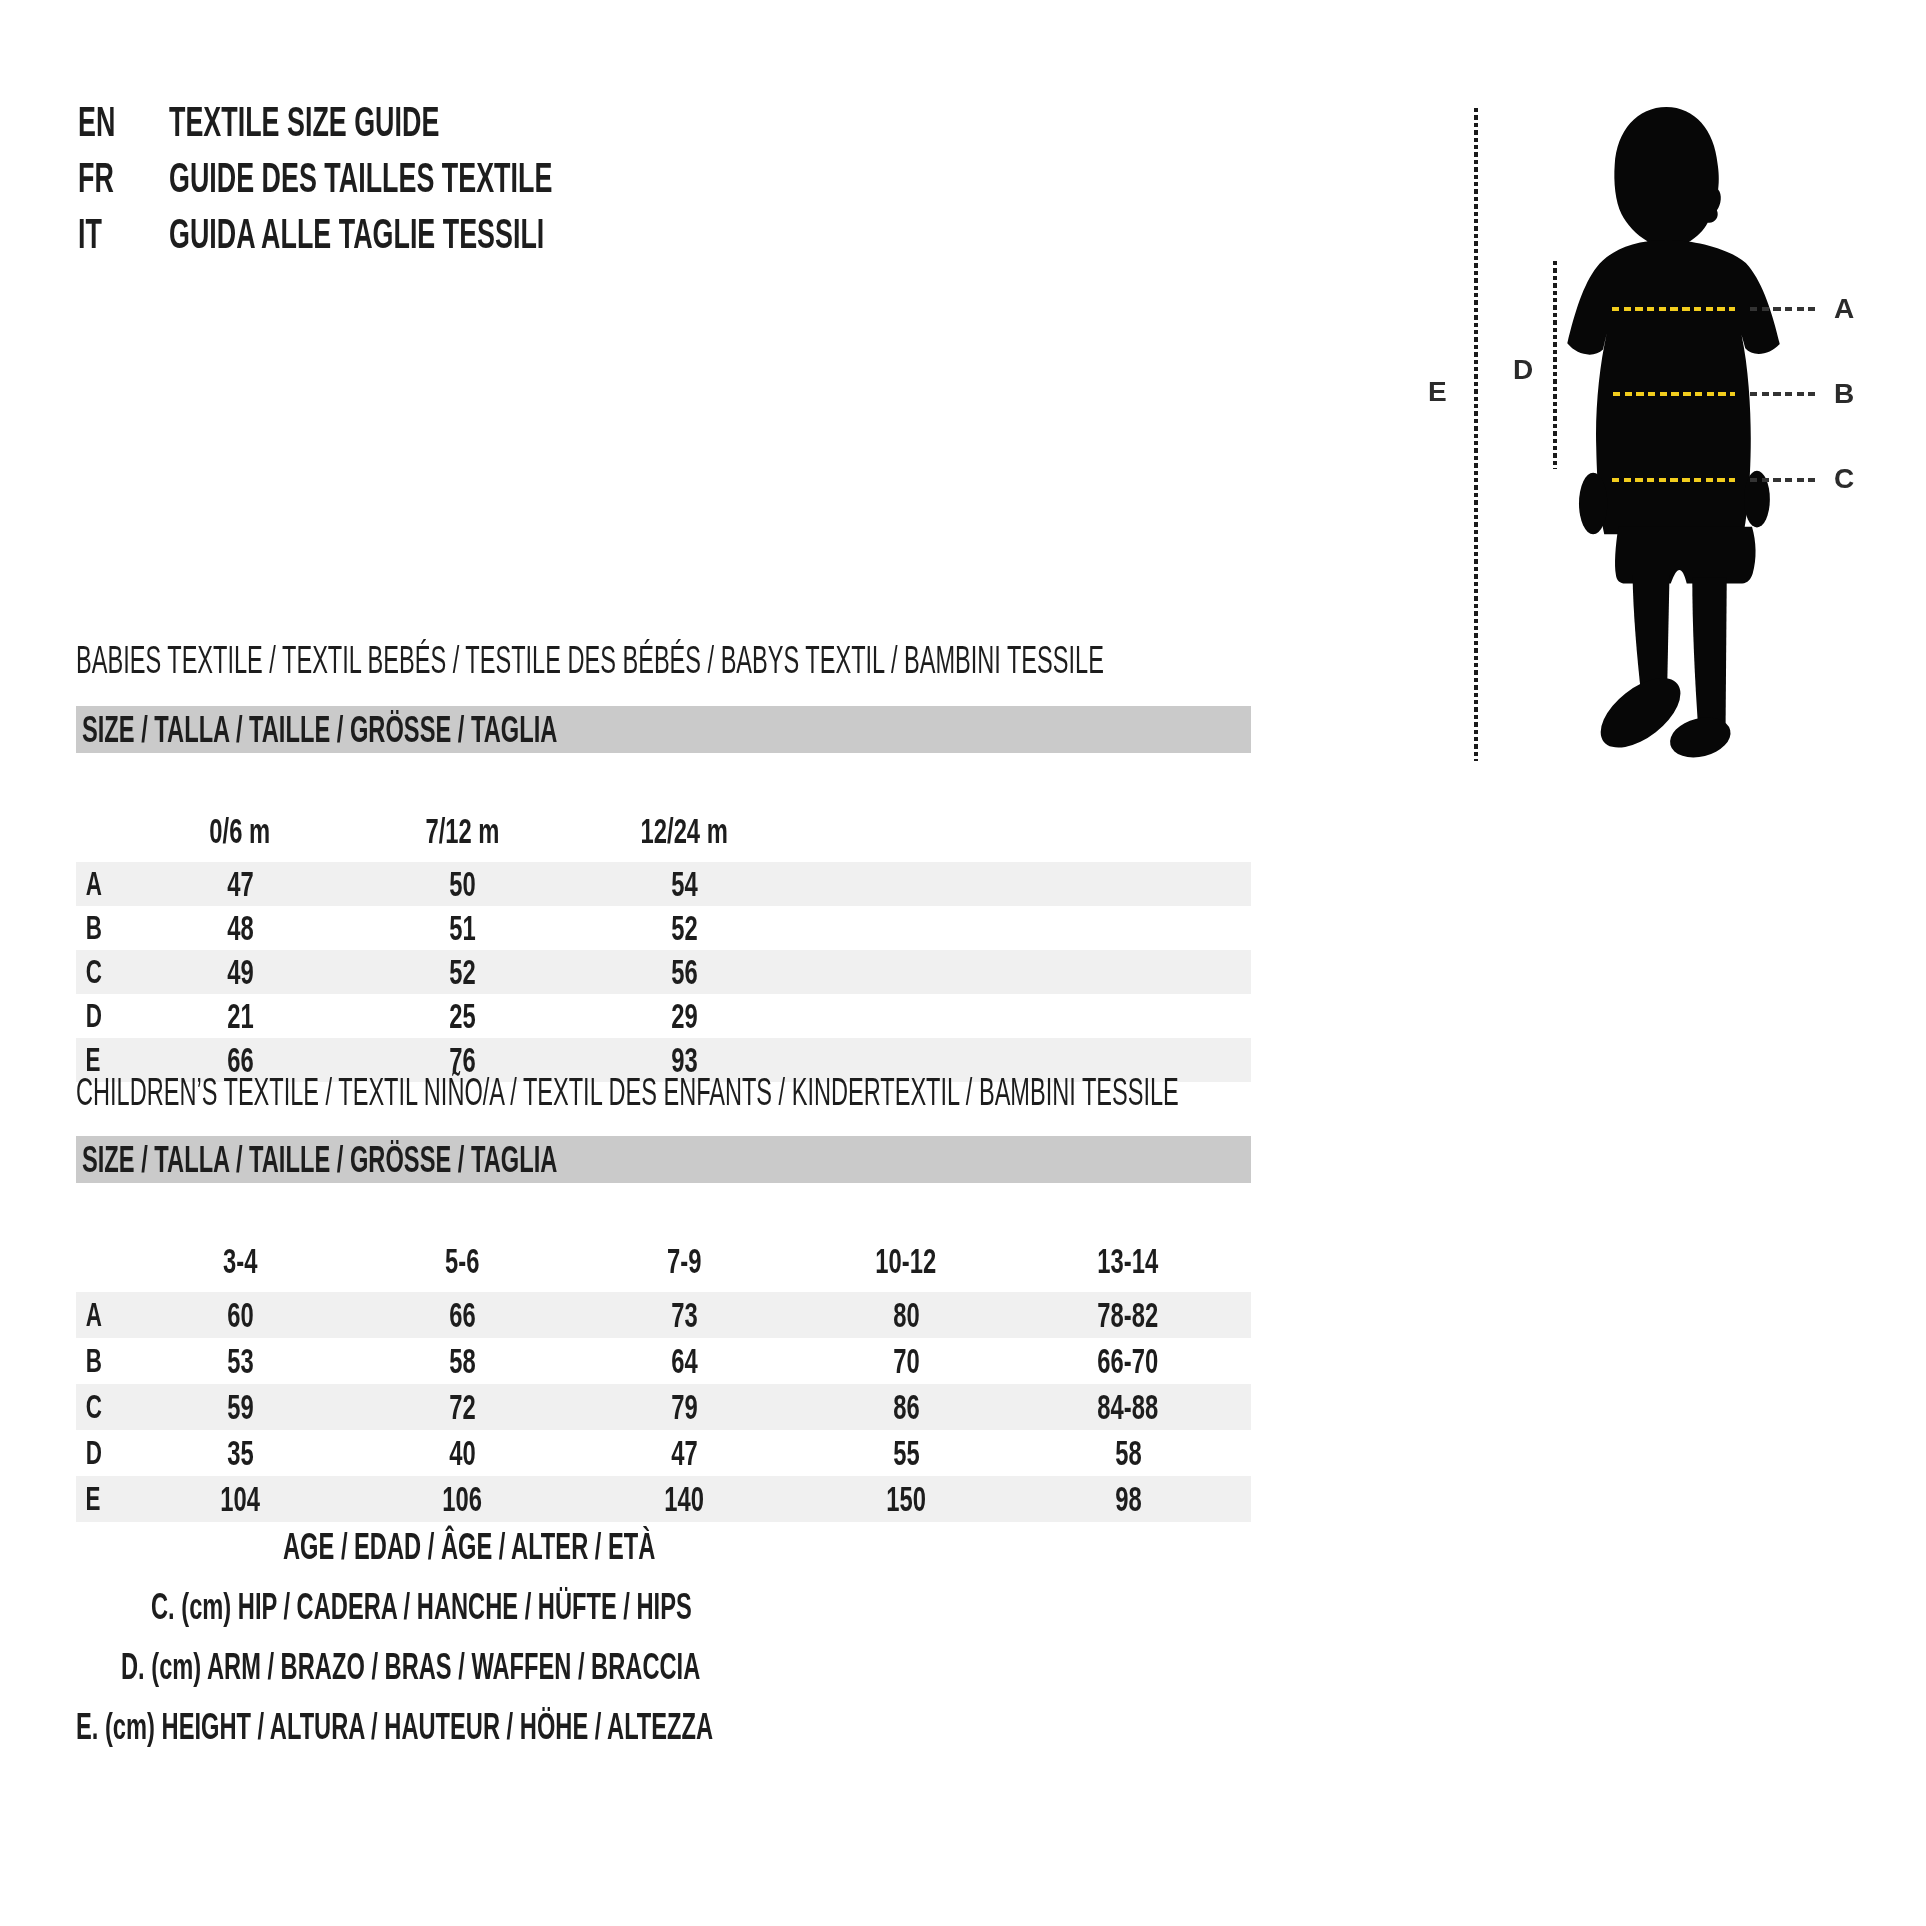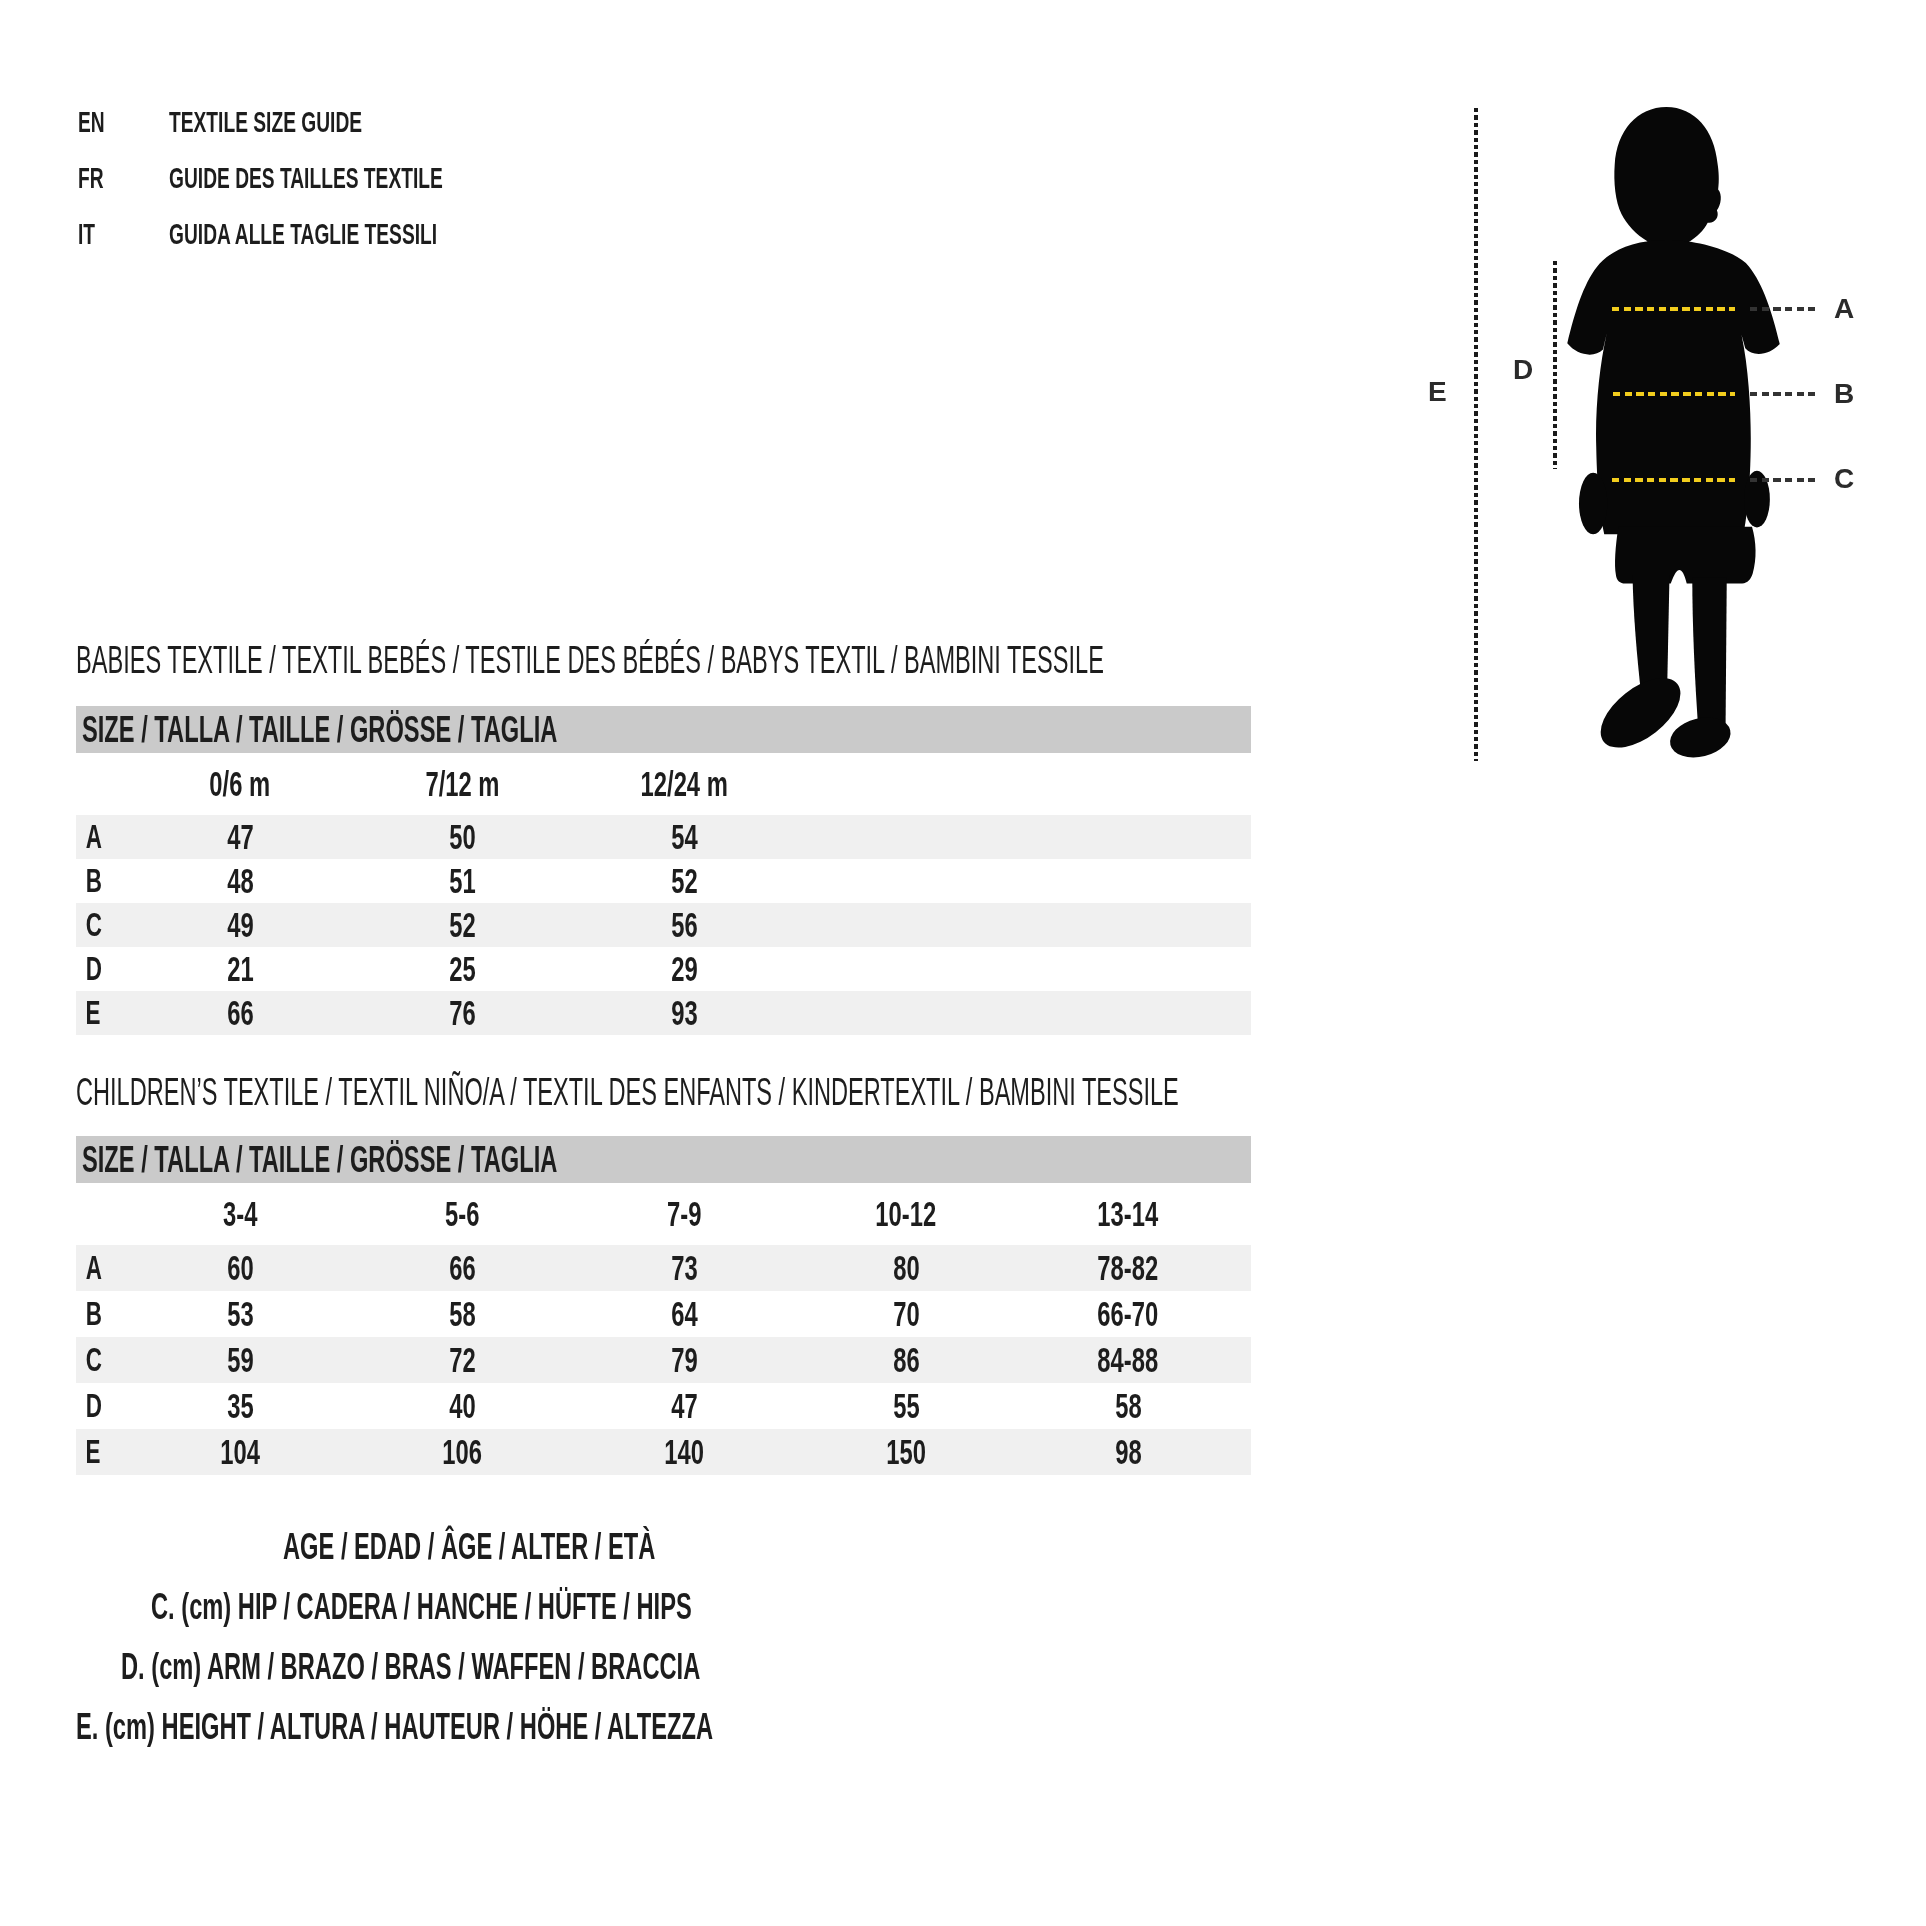--- a/index.html
+++ b/index.html
@@ -9,38 +9,38 @@
     font-family:"Liberation Sans","DejaVu Sans",sans-serif;
     -webkit-font-smoothing:antialiased;
   }
   .abs{position:absolute;}
   
   .cx{display:inline-block;transform:scaleX(0.64);transform-origin:0 50%;white-space:nowrap;}
   .cxc{display:inline-block;transform:scaleX(0.68);transform-origin:50% 50%;white-space:nowrap;}
 
   
   .lang-header{left:78px;top:94px;}
-  .lang-row{display:flex;height:56px;align-items:center;font-size:30px;font-weight:700;letter-spacing:0;}
+  .lang-row{display:flex;height:56px;align-items:center;font-size:42px;font-weight:700;letter-spacing:0;}
   .lang-code{width:91px;flex:0 0 91px;}
 
   
   .vline{width:3.7px;background:repeating-linear-gradient(180deg,#1a1a1a 0 4.3px,rgba(0,0,0,0) 4.3px 7.4px);}
   .dash-yellow{height:4.3px;background:repeating-linear-gradient(90deg,#f2cd1d 0 7.4px,rgba(0,0,0,0) 7.4px 11.7px);}
   .dash-dark{height:4.3px;background:repeating-linear-gradient(90deg,#333333 0 7.4px,rgba(0,0,0,0) 7.4px 11.7px);}
   .m-label{font-size:28px;font-weight:800;color:#2b2b2b;line-height:28px;}
 
   
   .section-title{font-size:38px;font-weight:400;line-height:38px;}
   .table{width:1175px;}
   .t-head{height:47px;background:#cacaca;display:flex;align-items:center;padding-left:6.2px;box-sizing:border-box;
           font-size:37px;font-weight:700;text-align:center;}
   .t-cols,.t-row{display:grid;align-items:center;}
   .cols3{grid-template-columns:53px 222px 222px 222px auto;}
   .cols5{grid-template-columns:53px 222px 222px 222px 222px 222px auto;}
-  .t-cols{height:62px;}
+  .t-cols{height:62px;margin-top:47px;}
   .t-row{height:44px;}
   .t-row.r74{height:46px;}
   .t-row.odd{background:#f0f0f0;}
   .cell{text-align:center;font-size:35px;font-weight:700;}
   .rl{text-align:left;padding-left:6.2px;font-size:33px;}
 
   
   .legend{left:76px;top:1517px;}
   .legend-line{height:60px;display:flex;align-items:center;font-size:37px;font-weight:700;justify-content:center;}
 </style>

